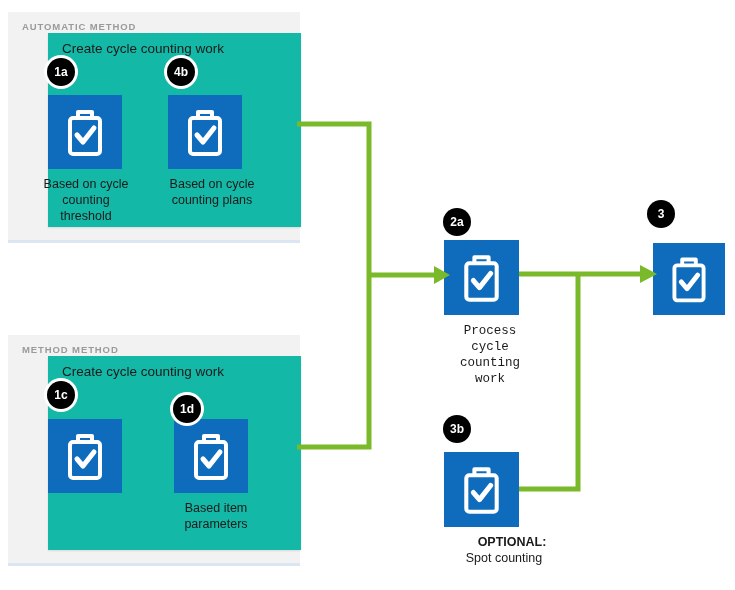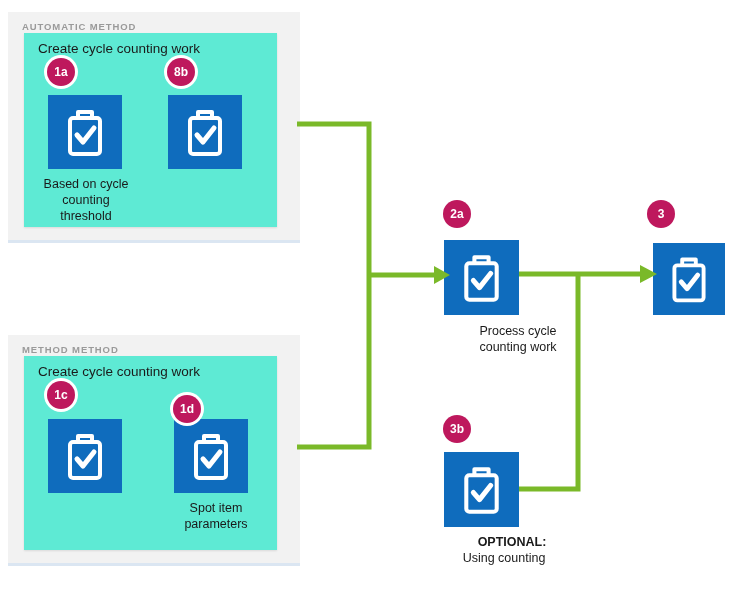--- a/index.html
+++ b/index.html
@@ -29,22 +29,23 @@
     left: 14px;
     top: 9px;
     font-size: 9.5px;
     font-weight: bold;
     letter-spacing: 0.9px;
     color: #9a9a9a;
     white-space: nowrap;
   }
   .inner-card {
     position: absolute;
-    background: #5eead4;
+    background: #14b8a6;
     box-shadow: 0 1px 2px rgba(0,0,0,0.10);
+    margin-left: 24px;
   }
   .card-heading {
     position: absolute;
     left: 14px;
     top: 8px;
     font-size: 13.5px;
     color: #1a1a1a;
     white-space: nowrap;
   }
 
@@ -54,21 +55,21 @@
     background: #0f6cbd;
   }
   .tile svg { display: block; }
 
   
   .badge {
     position: absolute;
     width: 28px;
     height: 28px;
     border-radius: 50%;
-    background: #be185d;
+    background: #000000;
     box-shadow: 0 0 0 3px #ffffff;
     color: #ffffff;
     font-size: 12px;
     font-weight: bold;
     display: flex;
     align-items: center;
     justify-content: center;
     line-height: 1;
     z-index: 4;
   }
@@ -131,30 +132,31 @@
     <svg width="74" height="74" viewBox="0 0 74 74">
       <g fill="none" stroke="#ffffff" stroke-width="4">
         <rect x="22" y="23" width="30" height="36" rx="3"></rect>
         <path d="M 30 23 L 30 17 L 44 17 L 44 23" stroke-linejoin="round"></path>
         <polyline points="29,40 35,47 46,33" stroke-width="5" stroke-linecap="round" stroke-linejoin="round"></polyline>
       </g>
     </svg>
   </div>
   <div class="caption" style="left:42px; top:176px; width:88px;">Based on cycle counting threshold</div>
 
-  <div class="badge" style="left:167px; top:58px;">8b</div>
+  <div class="badge" style="left:167px; top:58px;">4b</div>
   <div class="tile" style="left:168px; top:95px; width:74px; height:74px;">
     <svg width="74" height="74" viewBox="0 0 74 74">
       <g fill="none" stroke="#ffffff" stroke-width="4">
         <rect x="22" y="23" width="30" height="36" rx="3"></rect>
         <path d="M 30 23 L 30 17 L 44 17 L 44 23" stroke-linejoin="round"></path>
         <polyline points="29,40 35,47 46,33" stroke-width="5" stroke-linecap="round" stroke-linejoin="round"></polyline>
       </g>
     </svg>
   </div>
+  <div class="caption" style="left:164px; top:176px; width:96px;">Based on cycle counting plans</div>
 
   <div class="group-panel" style="left:8px; top:335px; width:292px; height:228px;">
     <div class="group-title">METHOD METHOD</div>
   </div>
 
   <div class="inner-card" style="left:24px; top:356px; width:253px; height:194px;">
     <div class="card-heading">Create cycle counting work</div>
   </div>
 
   <div class="badge" style="left:47px; top:381px;">1c</div>
@@ -171,47 +173,47 @@
   <div class="badge" style="left:173px; top:358px;margin-top:37px;">1d</div>
   <div class="tile" style="left:174px; top:419px; width:74px; height:74px;">
     <svg width="74" height="74" viewBox="0 0 74 74">
       <g fill="none" stroke="#ffffff" stroke-width="4">
         <rect x="22" y="23" width="30" height="36" rx="3"></rect>
         <path d="M 30 23 L 30 17 L 44 17 L 44 23" stroke-linejoin="round"></path>
         <polyline points="29,40 35,47 46,33" stroke-width="5" stroke-linecap="round" stroke-linejoin="round"></polyline>
       </g>
     </svg>
   </div>
-  <div class="caption" style="left:170px; top:500px; width:92px;">Spot item parameters</div>
-
-  <div class="badge" style="left:443px; top:200px;">2a</div>
+  <div class="caption" style="left:170px; top:500px; width:92px;">Based item parameters</div>
+
+  <div class="badge" style="left:443px; top:208px;">2a</div>
   <div class="tile" style="left:444px; top:240px; width:75px; height:75px;">
     <svg width="75" height="75" viewBox="0 0 74 74">
       <g fill="none" stroke="#ffffff" stroke-width="4">
         <rect x="22" y="23" width="30" height="36" rx="3"></rect>
         <path d="M 30 23 L 30 17 L 44 17 L 44 23" stroke-linejoin="round"></path>
         <polyline points="29,40 35,47 46,33" stroke-width="5" stroke-linecap="round" stroke-linejoin="round"></polyline>
       </g>
     </svg>
   </div>
-  <div class="caption" style="left:472px; top:323px; width:92px;">Process cycle counting work</div>
+  <div class="caption" style="left:444px; top:323px; width:92px;font-family:Liberation Mono, monospace;">Process cycle counting work</div>
 
   <div class="badge" style="left:443px; top:415px;">3b</div>
   <div class="tile" style="left:444px; top:452px; width:75px; height:75px;">
     <svg width="75" height="75" viewBox="0 0 74 74">
       <g fill="none" stroke="#ffffff" stroke-width="4">
         <rect x="22" y="23" width="30" height="36" rx="3"></rect>
         <path d="M 30 23 L 30 17 L 44 17 L 44 23" stroke-linejoin="round"></path>
         <polyline points="29,40 35,47 46,33" stroke-width="5" stroke-linecap="round" stroke-linejoin="round"></polyline>
       </g>
     </svg>
   </div>
   <div class="caption" style="left:444px; top:534px; width:120px;">
     <span class="strong">OPTIONAL:</span>
-    <span>Using counting</span>
+    <span>Spot counting</span>
   </div>
 
   <div class="badge" style="left:647px; top:200px;">3</div>
   <div class="tile" style="left:653px; top:243px; width:72px; height:72px;">
     <svg width="72" height="72" viewBox="0 0 74 74">
       <g fill="none" stroke="#ffffff" stroke-width="4">
         <rect x="22" y="23" width="30" height="36" rx="3"></rect>
         <path d="M 30 23 L 30 17 L 44 17 L 44 23" stroke-linejoin="round"></path>
         <polyline points="29,40 35,47 46,33" stroke-width="5" stroke-linecap="round" stroke-linejoin="round"></polyline>
       </g>

